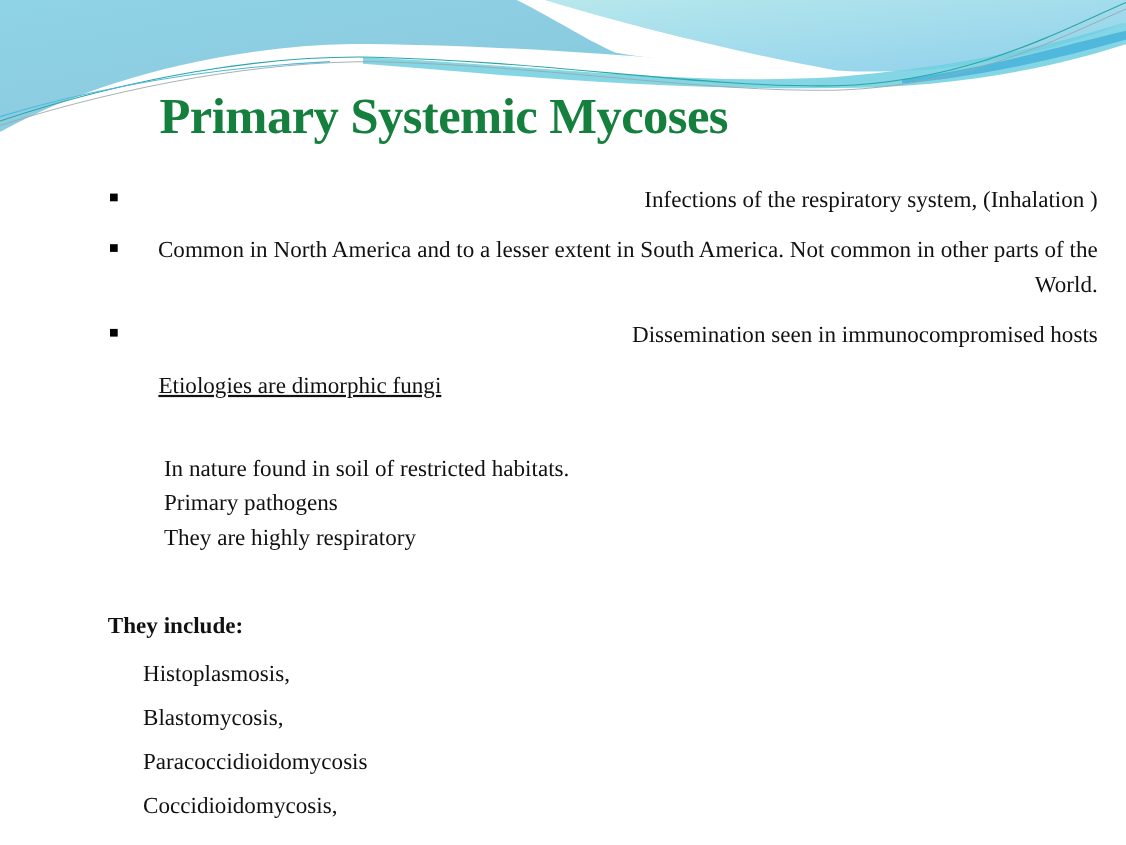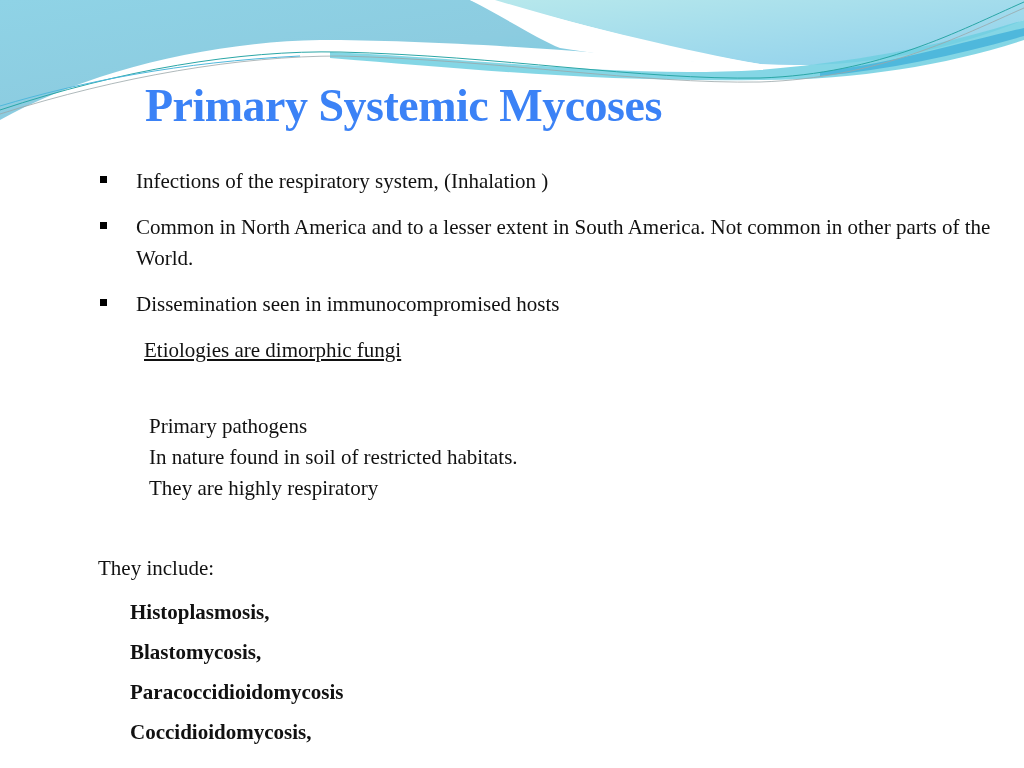--- a/index.html
+++ b/index.html
@@ -7,34 +7,34 @@
     width: 1024px; height: 768px; overflow: hidden; position: relative;
     background: #ffffff;
     font-family: "Liberation Serif", "DejaVu Serif", serif;
     color: #111111;
   }
   .header-wave { position: absolute; left: 0; top: 0; width: 1024px; height: 140px; }
   .title {
     position: absolute; left: 145px; top: 78px;
     font-family: "Liberation Serif", "DejaVu Serif", serif;
     font-weight: bold; font-size: 46px; letter-spacing: -0.5px;
-    color: #3b82f6; margin: 0; line-height: 56px;
+    color: #15803d; margin: 0; line-height: 56px;
   }
   .bullets { position: absolute; left: 98px; top: 166px; width: 900px; margin: 0; padding: 0; list-style: none; }
-  .bullet { position: relative; padding-left: 38px; font-size: 21px; line-height: 31px; margin-bottom: 15px; }
+  .bullet { position: relative; padding-left: 38px; font-size: 21px; line-height: 31px; margin-bottom: 15px; text-align: right; }
   .bullet .marker {
     position: absolute; left: 2px; top: 10px; width: 7px; height: 7px; background: #000;
   }
   .etiology {
     position: absolute; left: 98px; top: 335px; font-size: 21px; text-decoration: underline; line-height: 30px; margin-left: 46px;
   }
   .nature { position: absolute; left: 149px; top: 411px; font-size: 21px; line-height: 31px; }
   .nature div { white-space: nowrap; }
-  .include-head { position: absolute; left: 98px; top: 553px; font-size: 21px; font-weight: normal; line-height: 30px; }
-  .include-list { position: absolute; left: 130px; top: 592px; font-size: 21px; line-height: 40px; font-weight: bold; }
+  .include-head { position: absolute; left: 98px; top: 553px; font-size: 21px; font-weight: bold; line-height: 30px; }
+  .include-list { position: absolute; left: 130px; top: 592px; font-size: 21px; line-height: 40px; }
 </style>
 </head>
 <body>
 
 <svg class="header-wave" viewBox="0 0 1024 140" preserveAspectRatio="none">
   <defs>
     <linearGradient id="g1" x1="0" y1="0" x2="1" y2="1">
       <stop offset="0" stop-color="#8fd3e6"></stop>
       <stop offset="0.5" stop-color="#8ccce0"></stop>
       <stop offset="1" stop-color="#6fcbe0"></stop>
@@ -72,22 +72,22 @@
   </li>
   <li class="bullet">
     <span class="marker"></span>
     <span>Dissemination seen in immunocompromised hosts</span>
   </li>
 </ul>
 
 <div class="etiology">Etiologies are dimorphic fungi</div>
 
 <div class="nature">
+  <div>In nature found in soil of restricted habitats.</div>
   <div>Primary pathogens</div>
-  <div>In nature found in soil of restricted habitats.</div>
   <div>They are highly respiratory</div>
 </div>
 
 <div class="include-head">They include:</div>
 
 <div class="include-list">
   <div>Histoplasmosis,</div>
   <div>Blastomycosis,</div>
   <div>Paracoccidioidomycosis</div>
   <div>Coccidioidomycosis,</div>

